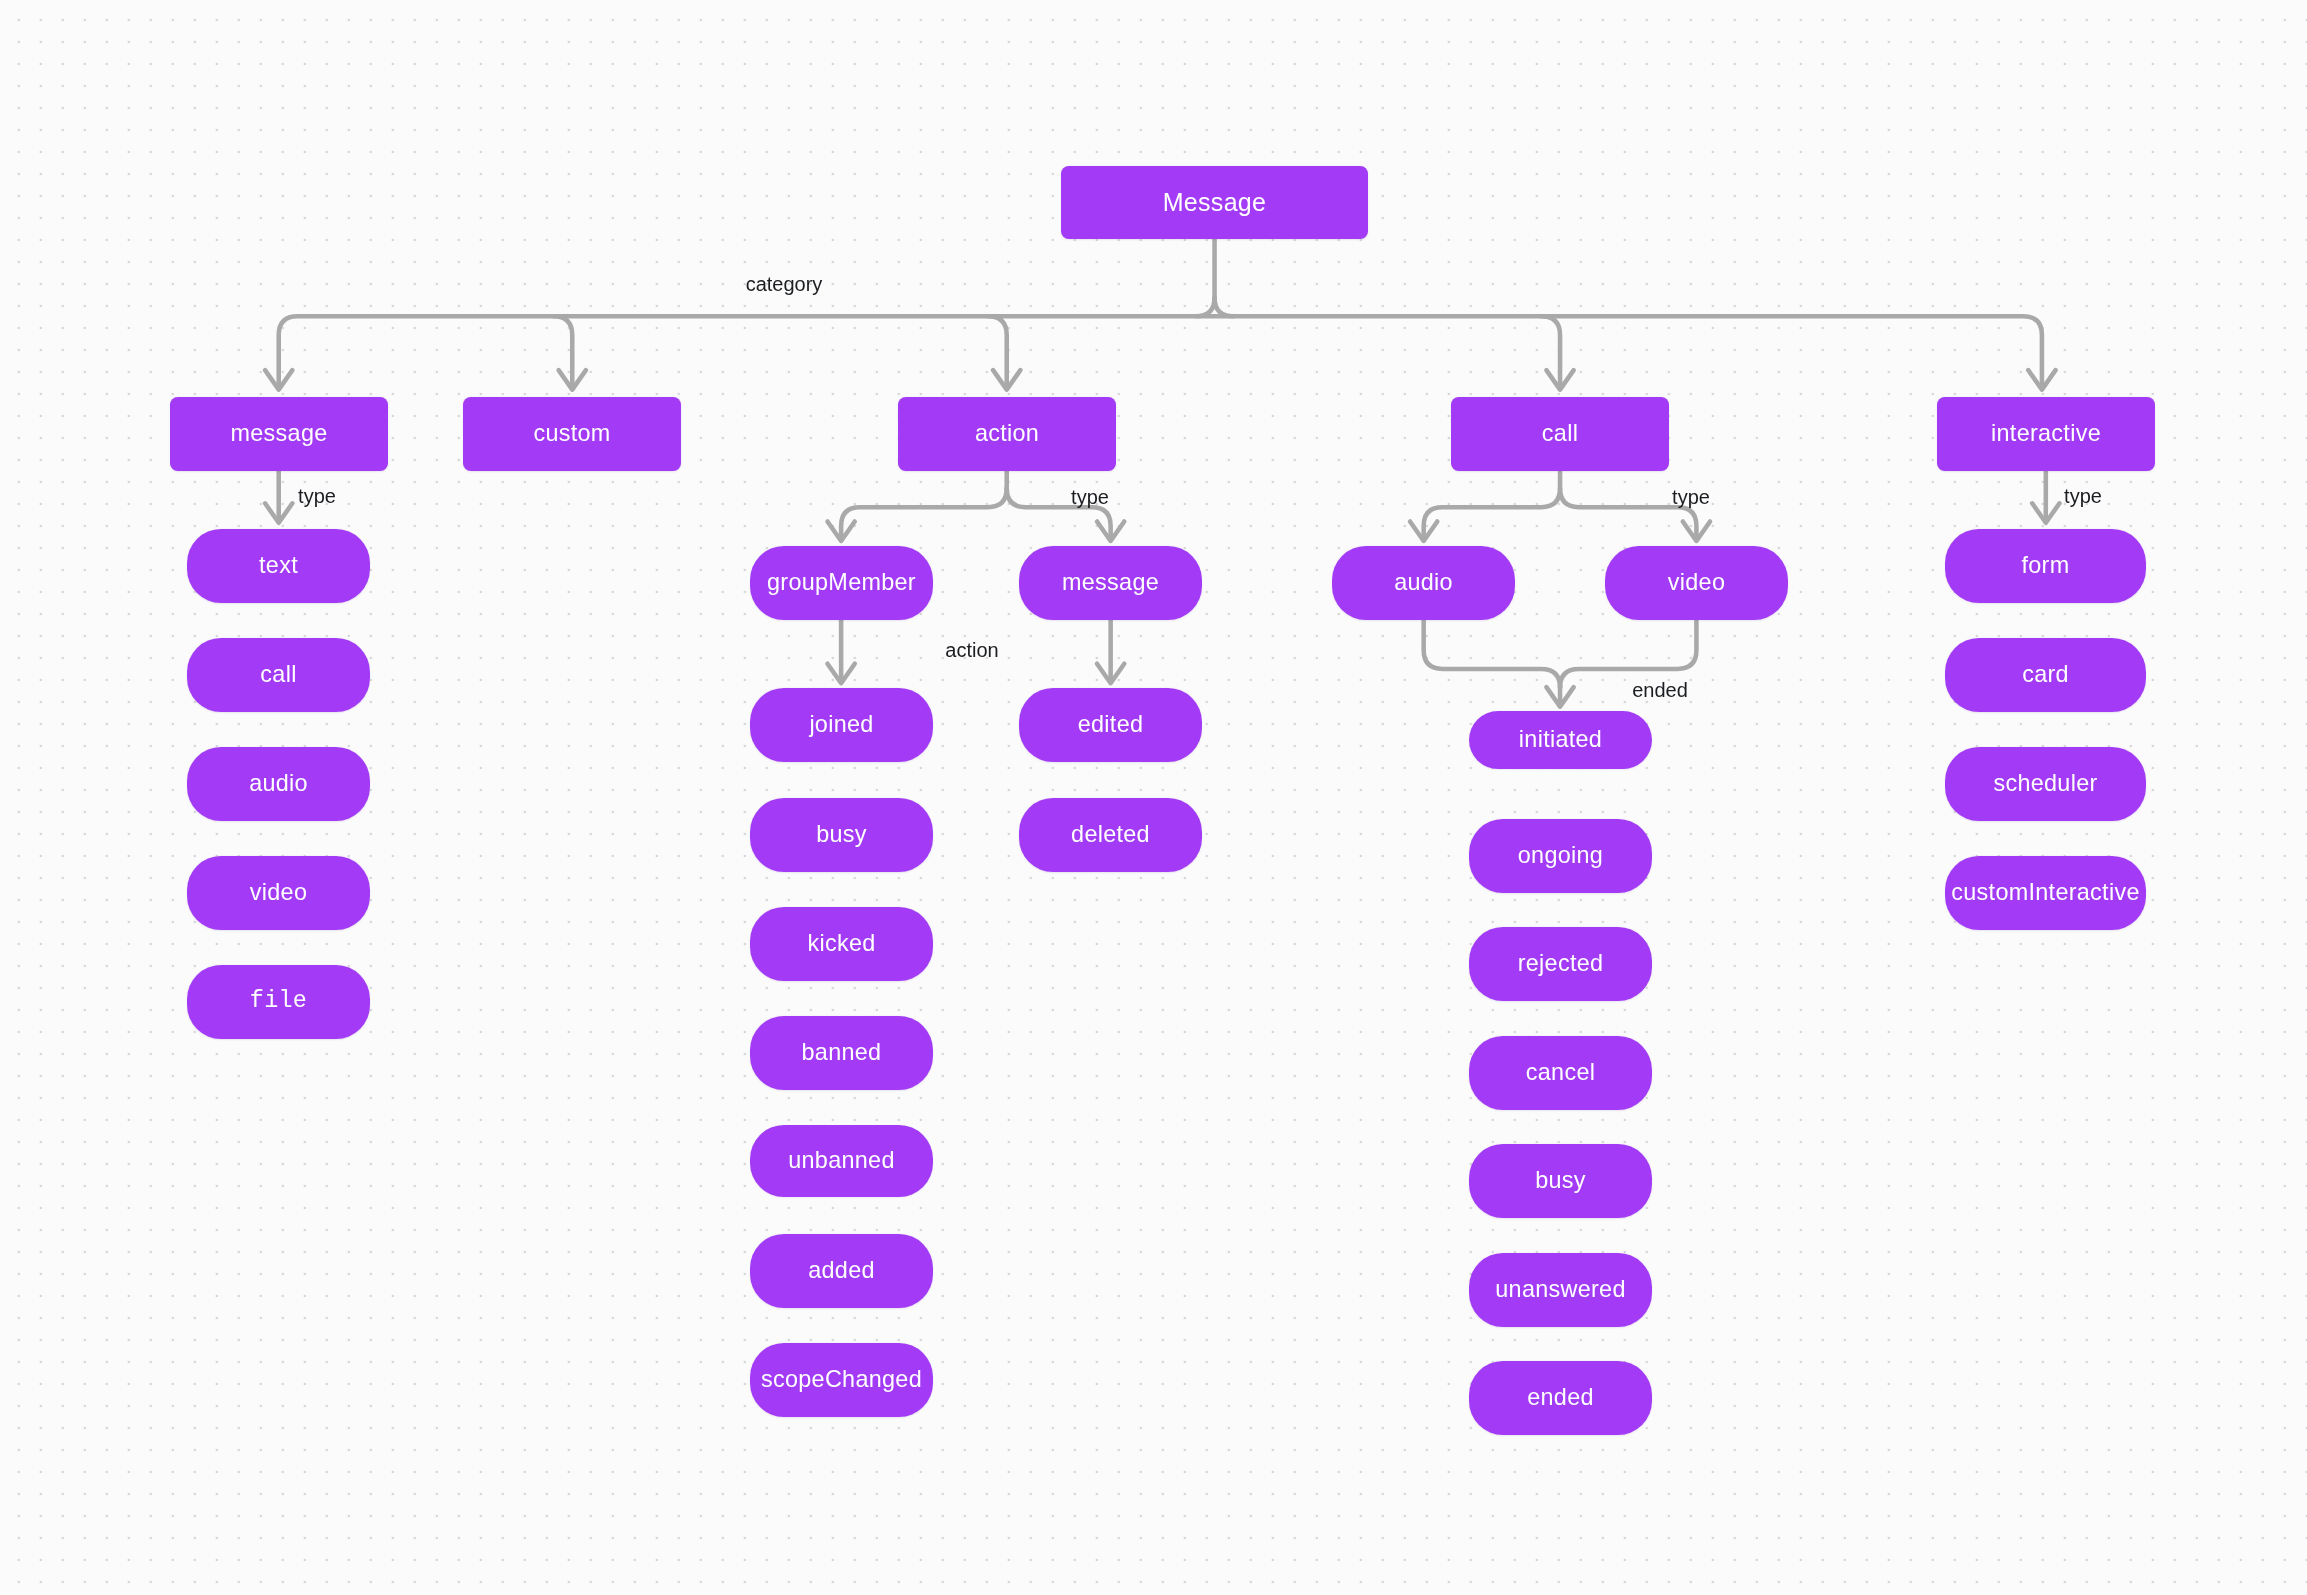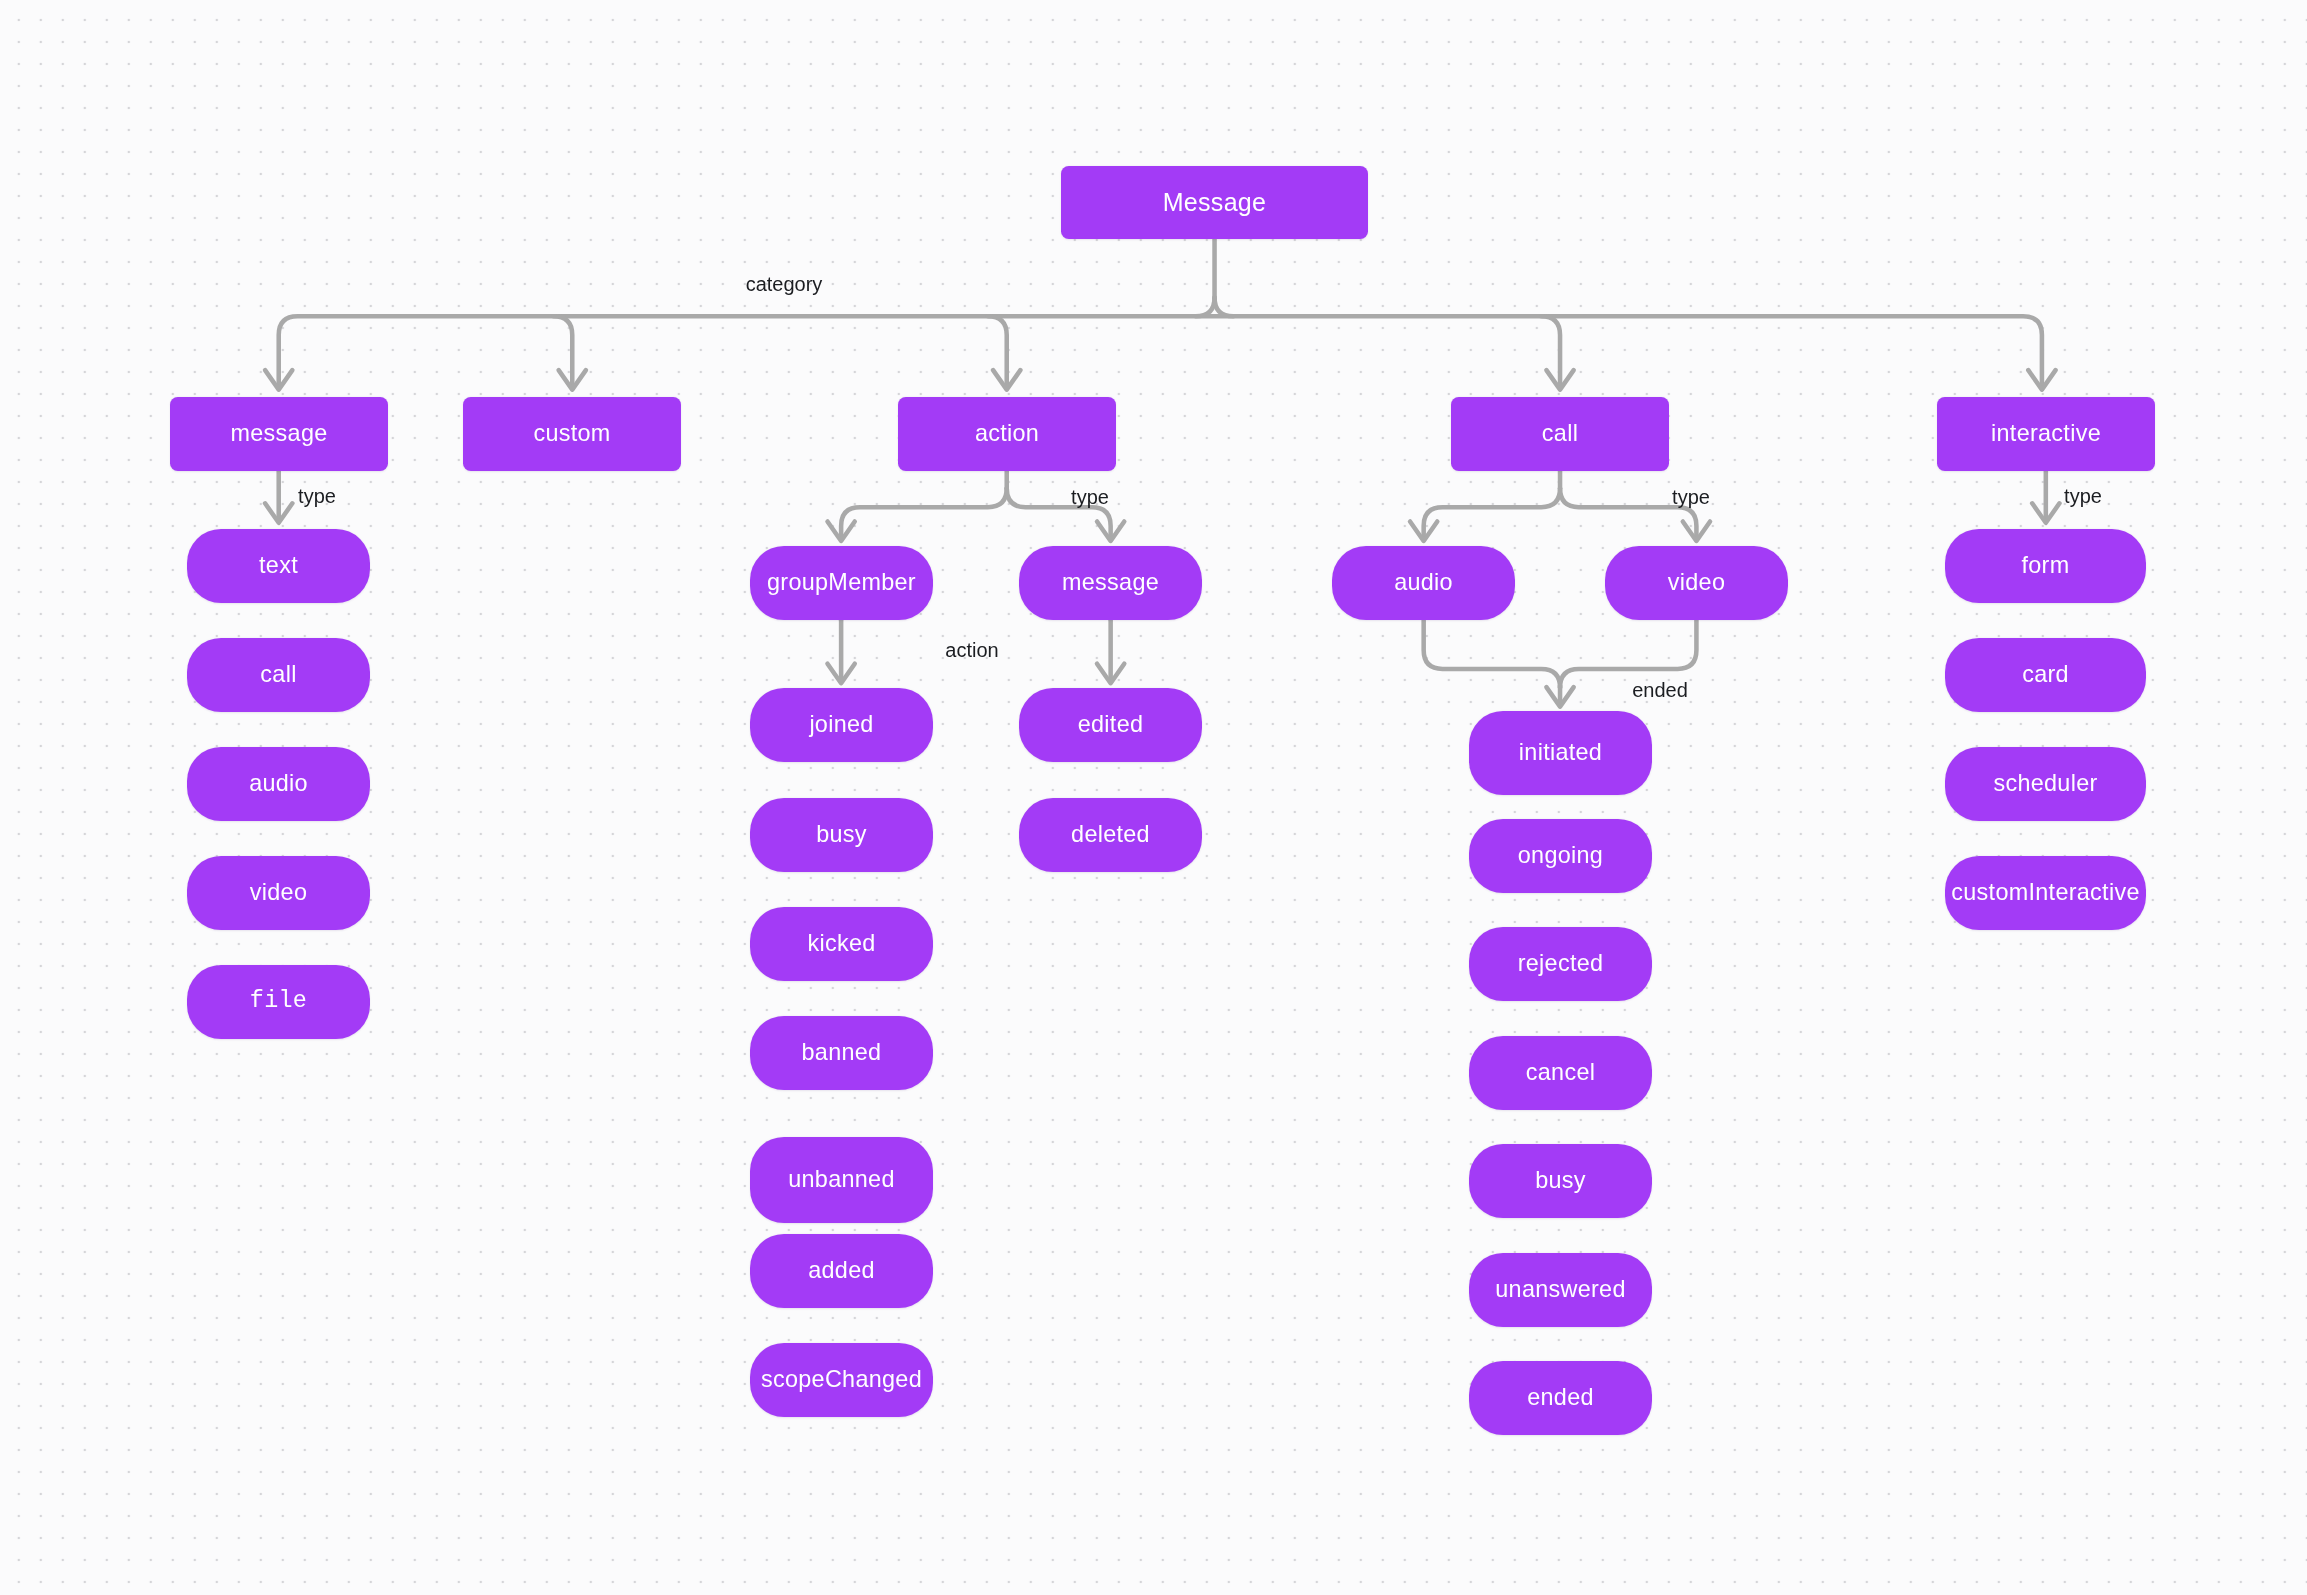--- a/index.html
+++ b/index.html
@@ -104,32 +104,32 @@
   <div class="node pill" style="left:187px;top:638px;width:183px;height:74px;">call</div>
   <div class="node pill" style="left:187px;top:747px;width:183px;height:74px;">audio</div>
   <div class="node pill" style="left:187px;top:856px;width:183px;height:74px;">video</div>
   <div class="node pill" style="left:187px;top:965px;width:183px;height:74px;font-family:Liberation Mono, monospace;">file</div>
 
   <div class="node pill" style="left:750px;top:546px;width:183px;height:74px;">groupMember</div>
   <div class="node pill" style="left:750px;top:688px;width:183px;height:74px;">joined</div>
   <div class="node pill" style="left:750px;top:798px;width:183px;height:74px;">busy</div>
   <div class="node pill" style="left:750px;top:907px;width:183px;height:74px;">kicked</div>
   <div class="node pill" style="left:750px;top:1016px;width:183px;height:74px;">banned</div>
-  <div class="node pill" style="left:750px;top:1125px;width:183px;height:86px;margin-top:12px;">unbanned</div>
+  <div class="node pill" style="left:750px;top:1125px;width:183px;height:72px;">unbanned</div>
   <div class="node pill" style="left:750px;top:1234px;width:183px;height:74px;">added</div>
   <div class="node pill" style="left:750px;top:1343px;width:183px;height:74px;">scopeChanged</div>
 
   <div class="node pill" style="left:1019px;top:546px;width:183px;height:74px;">message</div>
   <div class="node pill" style="left:1019px;top:688px;width:183px;height:74px;">edited</div>
   <div class="node pill" style="left:1019px;top:798px;width:183px;height:74px;">deleted</div>
 
   <div class="node pill" style="left:1332px;top:546px;width:183px;height:74px;">audio</div>
   <div class="node pill" style="left:1605px;top:546px;width:183px;height:74px;">video</div>
 
-  <div class="node pill" style="left:1469px;top:711px;width:183px;height:84px;">initiated</div>
+  <div class="node pill" style="left:1469px;top:711px;width:183px;height:58px;">initiated</div>
   <div class="node pill" style="left:1469px;top:819px;width:183px;height:74px;">ongoing</div>
   <div class="node pill" style="left:1469px;top:927px;width:183px;height:74px;">rejected</div>
   <div class="node pill" style="left:1469px;top:1036px;width:183px;height:74px;">cancel</div>
   <div class="node pill" style="left:1469px;top:1144px;width:183px;height:74px;">busy</div>
   <div class="node pill" style="left:1469px;top:1253px;width:183px;height:74px;">unanswered</div>
   <div class="node pill" style="left:1469px;top:1361px;width:183px;height:74px;">ended</div>
 
   <div class="node pill" style="left:1945px;top:529px;width:201px;height:74px;">form</div>
   <div class="node pill" style="left:1945px;top:638px;width:201px;height:74px;">card</div>
   <div class="node pill" style="left:1945px;top:747px;width:201px;height:74px;">scheduler</div>

